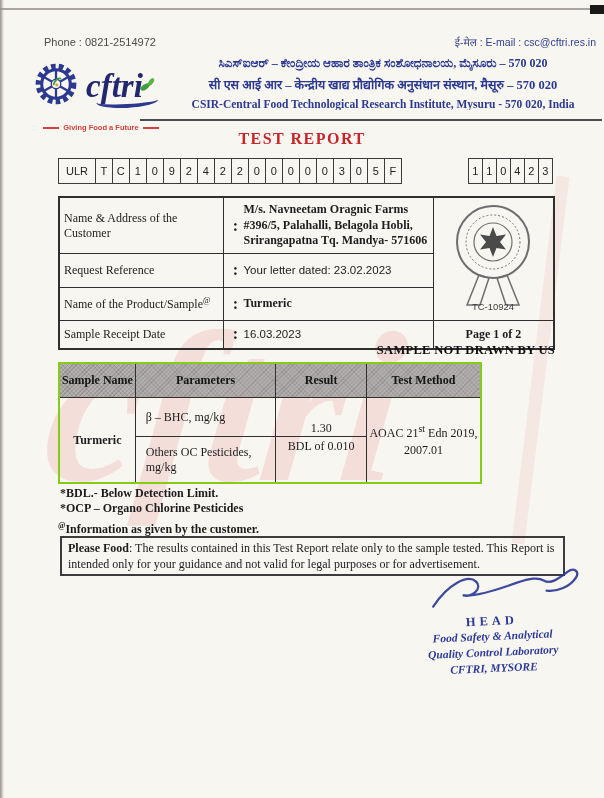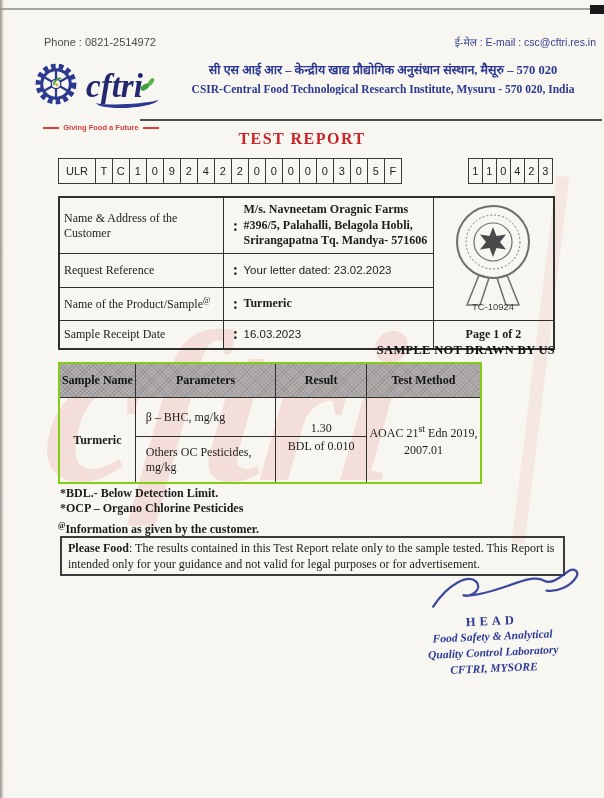--- a/index.html
+++ b/index.html
@@ -142,20 +142,21 @@
         </span>
       </div>
       <div class="logo-tagline">
         <span class="dash"></span>
         <span class="tg">Giving Food a Future</span>
         <span class="dash"></span>
       </div>
     </div>
 
     <div class="hdr-lines">
+      <div class="hdr-l1">ಸಿಎಸ್ಐಆರ್ – ಕೇಂದ್ರೀಯ ಆಹಾರ ತಾಂತ್ರಿಕ ಸಂಶೋಧನಾಲಯ, ಮೈಸೂರು – 570 020</div>
       <div class="hdr-l2">सी एस आई आर – केन्द्रीय खाद्य प्रौद्योगिक अनुसंधान संस्थान, मैसूरु – 570 020</div>
       <div class="hdr-l3">CSIR-Central Food Technological Research Institute, Mysuru - 570 020, India</div>
     </div>
     <div class="hdr-rule"></div>
 
     <div class="report-title">TEST REPORT</div>
 
     <div class="ulr-row">
       <div class="ulr-cell ulr-label">ULR</div>
       <div class="ulr-cell ulr-code">T</div>

